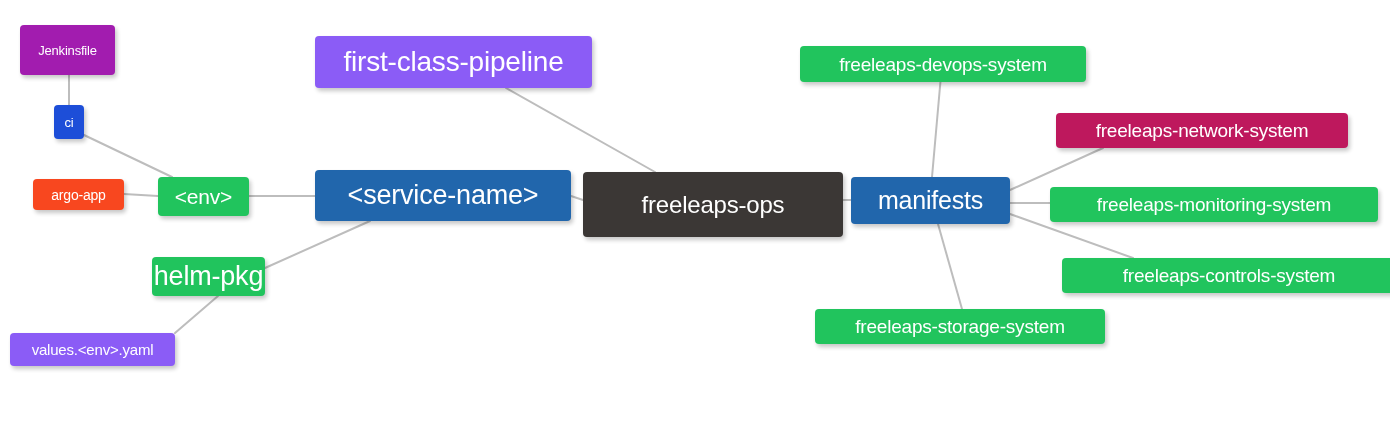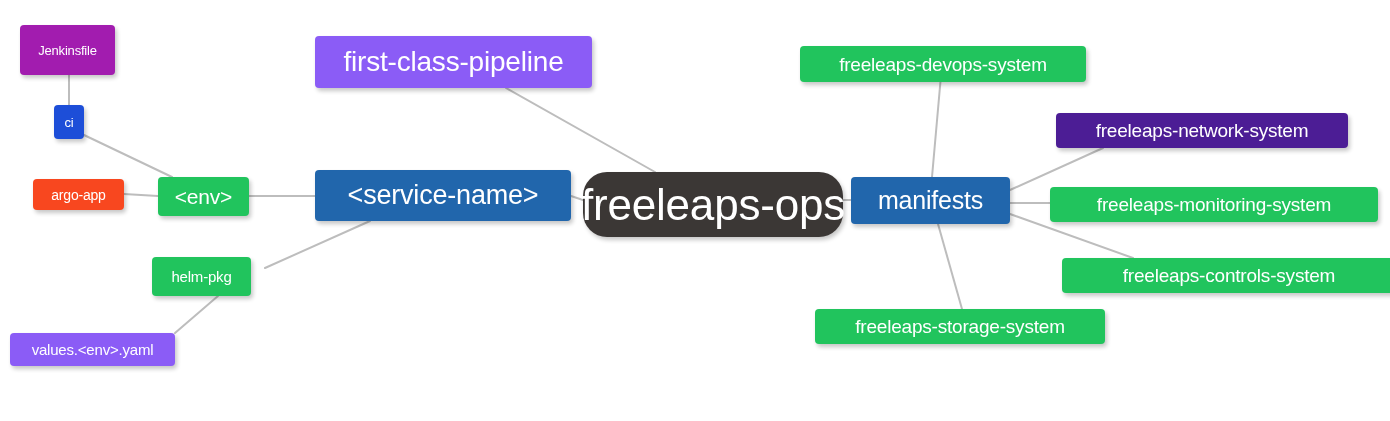--- a/index.html
+++ b/index.html
@@ -57,24 +57,24 @@
       <line x1="1010" y1="203" x2="1050" y2="203" stroke="#bdbdbd" stroke-width="2" stroke-linecap="round"></line>
       <line x1="1010" y1="214" x2="1133" y2="258" stroke="#bdbdbd" stroke-width="2" stroke-linecap="round"></line>
       <line x1="938" y1="224" x2="962" y2="309" stroke="#bdbdbd" stroke-width="2" stroke-linecap="round"></line>
     </svg>
   <div id="node-layer">
       <div class="node" style="left: 20px; top: 25px; width: 95px; height: 50px; background: #a21caf; font-size: 13px;">Jenkinsfile</div>
       <div class="node" style="left: 54px; top: 105px; width: 30px; height: 34px; background: #1d4ed8; font-size: 13px;">ci</div>
       <div class="node" style="left: 33px; top: 179px; width: 91px; height: 31px; background: rgb(248, 71, 31); font-size: 14px;">argo-app</div>
       <div class="node" style="left: 10px; top: 333px; width: 165px; height: 33px; background: #8b5cf6; font-size: 15px;">values.&lt;env&gt;.yaml</div>
       <div class="node" style="left: 158px; top: 177px; width: 91px; height: 39px; background: rgb(33, 196, 93); font-size: 21px;">&lt;env&gt;</div>
-      <div class="node" style="left: 152px; top: 257px; width: 99px; height: 39px; background: rgb(33, 196, 93); font-size: 15px;">helm-pkg</div>
+      <div class="node" style="left: 152px; top: 257px; width: 113px; height: 39px; background: rgb(33, 196, 93); font-size: 27px;">helm-pkg</div>
       <div class="node" style="left: 315px; top: 36px; width: 277px; height: 52px; background: #8b5cf6; font-size: 28px;">first-class-pipeline</div>
       <div class="node" style="left: 315px; top: 170px; width: 256px; height: 51px; background: rgb(33, 102, 172); font-size: 27px;">&lt;service-name&gt;</div>
-      <div class="node" style="left: 583px; top: 172px; width: 260px; height: 65px; background: rgb(59, 55, 53); font-size: 44px; border-radius: 24px;">freeleaps-ops</div>
+      <div class="node" style="left: 583px; top: 172px; width: 260px; height: 65px; background: rgb(59, 55, 53); font-size: 24px;">freeleaps-ops</div>
       <div class="node" style="left: 851px; top: 177px; width: 159px; height: 47px; background: rgb(33, 102, 172); font-size: 25px;">manifests</div>
       <div class="node" style="left: 800px; top: 28px; width: 286px; height: 36px; background: rgb(33, 196, 93); font-size: 19px; margin-top: 18px;">freeleaps-devops-system</div>
-      <div class="node" style="left: 1056px; top: 113px; width: 292px; height: 35px; background: #4c1d95; font-size: 19px;">freeleaps-network-system</div>
+      <div class="node" style="left: 1056px; top: 113px; width: 292px; height: 35px; background: #be185d; font-size: 19px;">freeleaps-network-system</div>
       <div class="node" style="left: 1050px; top: 187px; width: 328px; height: 35px; background: rgb(33, 196, 93); font-size: 19px; text-align: right;">freeleaps-monitoring-system</div>
       <div class="node" style="left: 1062px; top: 258px; width: 334px; height: 35px; background: rgb(33, 196, 93); font-size: 19px;">freeleaps-controls-system</div>
       <div class="node" style="left: 815px; top: 309px; width: 290px; height: 35px; background: rgb(33, 196, 93); font-size: 19px;">freeleaps-storage-system</div>
     </div>
 </div>
 
 </body></html>

